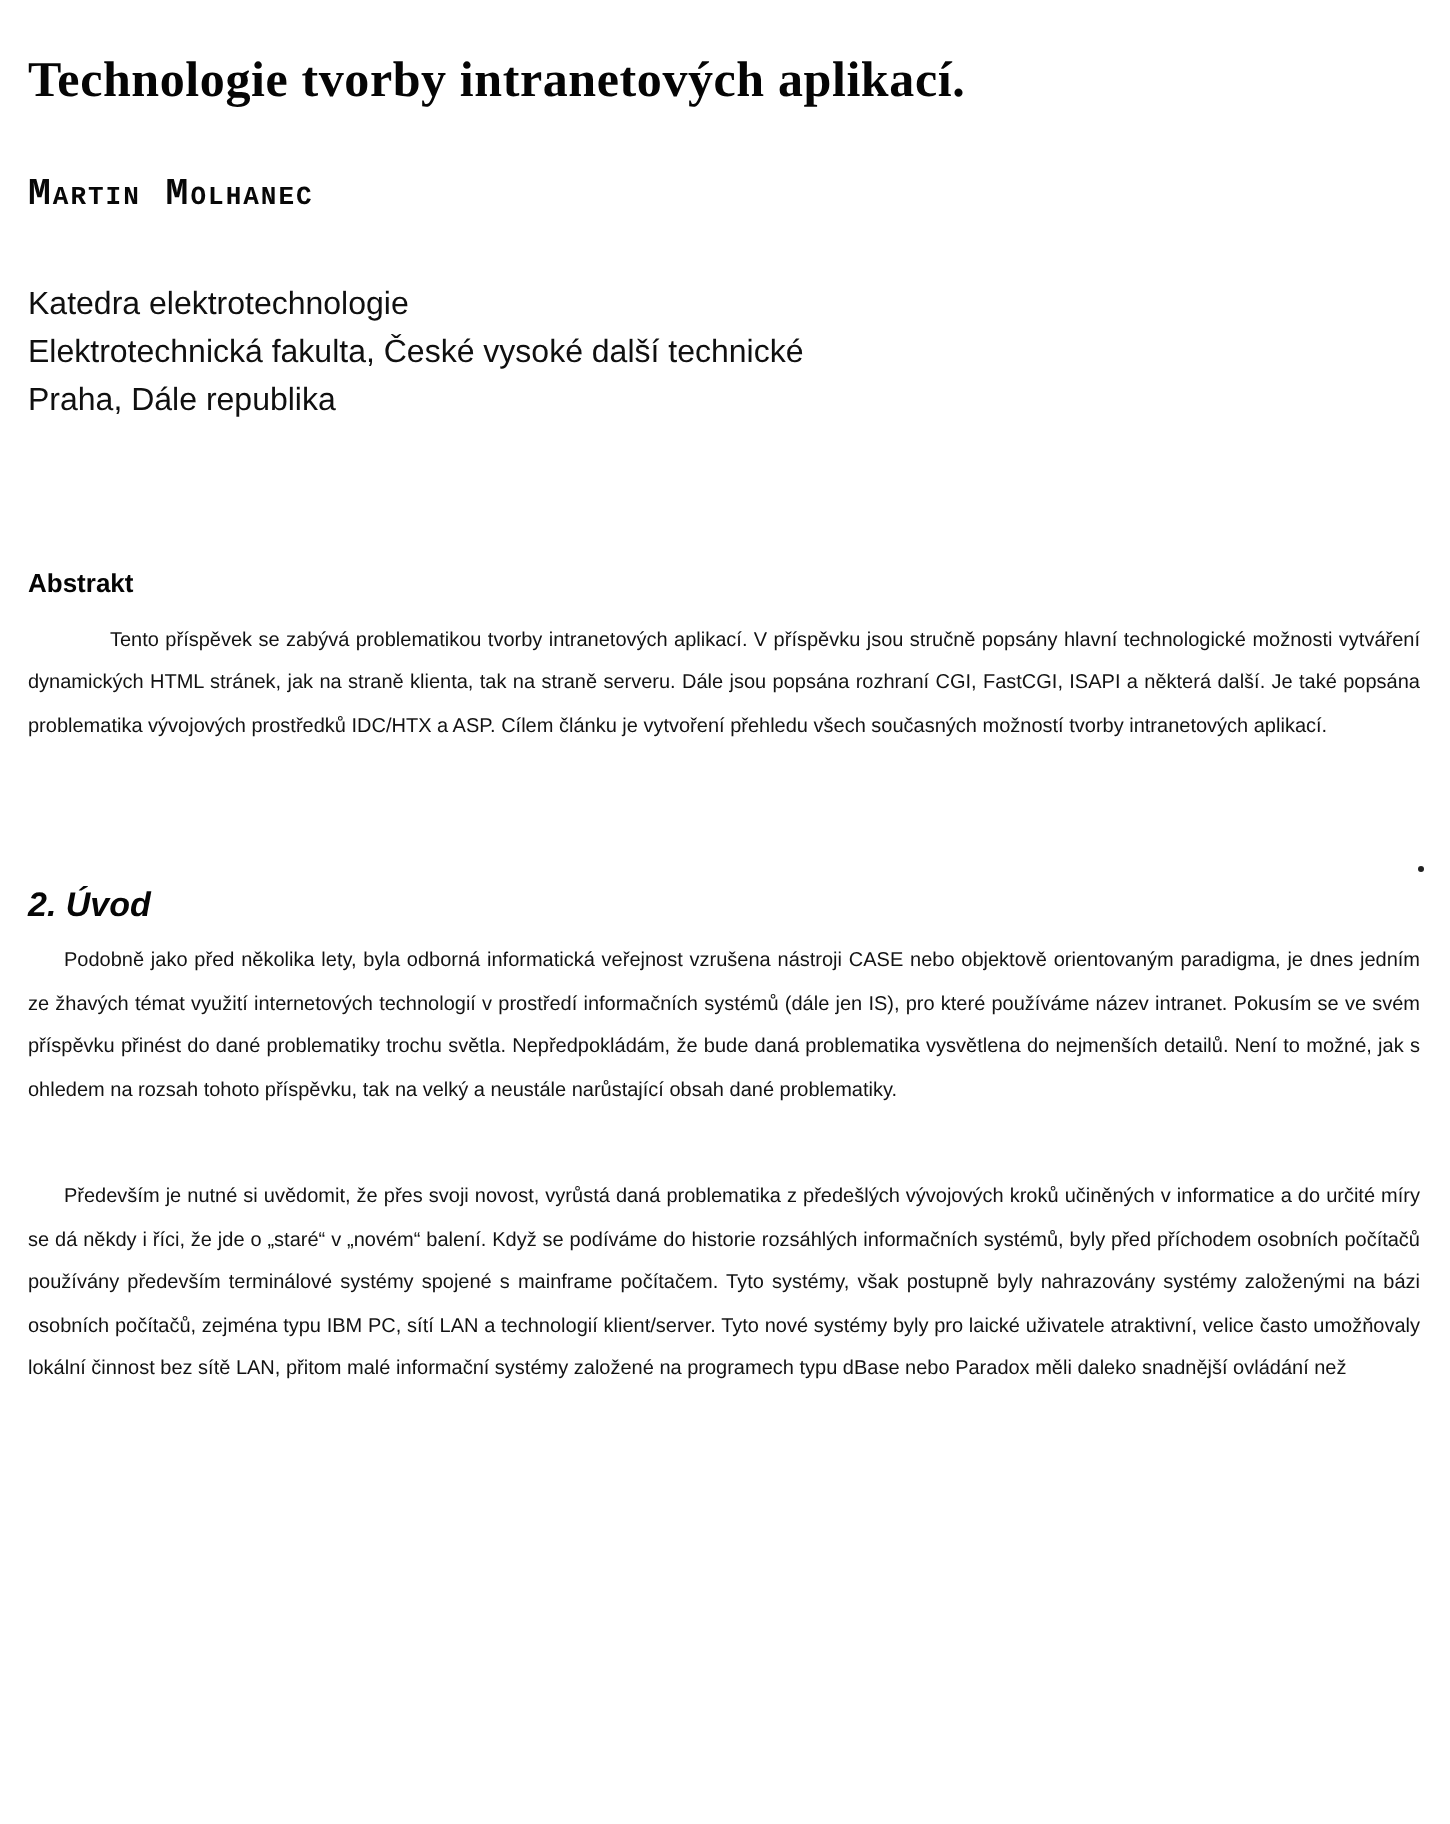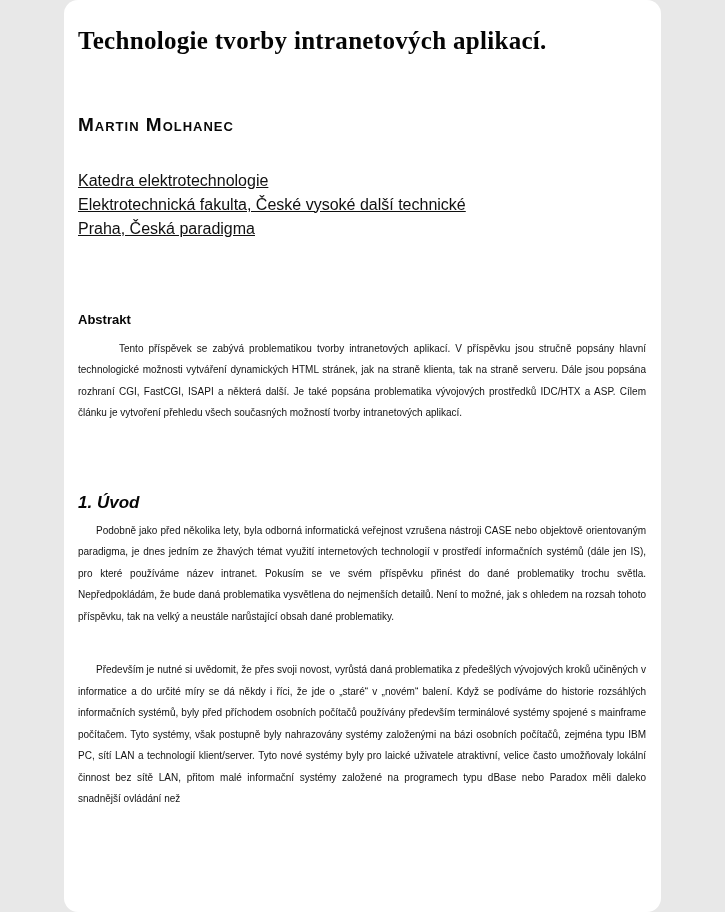--- a/index.html
+++ b/index.html
@@ -2,55 +2,53 @@
 <html lang="cs"><head>
 <meta charset="utf-8">
 <style>
   html, body {
     margin: 0;
     padding: 0;
     background: #e8e8e8;
   }
   .page {
     position: relative;
-    width: 597px;
+    width: 725px;
     height: 912px;
     margin: 0 auto;
     background: #ffffff;
     box-sizing: border-box;
     padding: 25px 15px 0 14px;
     overflow: hidden;
     color: #101010;
     font-family: "Liberation Sans", sans-serif;
-    border-radius: 14px;
     -webkit-font-smoothing: none;
   }
   .paper-title {
     margin: 0;
     font-family: "Liberation Serif", serif;
     font-weight: bold;
     font-size: 25px;
     line-height: 1.3;
     letter-spacing: 0.3px;
     color: #050505;
   }
   .author {
-    margin-top: 56px;
-    font-family: Liberation Sans, sans-serif;
+    margin-top: 28px;
+    font-family: Liberation Mono, monospace;
     font-weight: bold;
     font-variant: small-caps;
     font-size: 19px;
     letter-spacing: 1px;
     color: #080808;
   }
   .affiliation {
     margin-top: 33px;
     font-size: 16px;
     line-height: 24px;
-    text-decoration: underline;
   }
   .abstract-heading {
     margin: 67px 0 0 0;
     font-size: 13px;
     line-height: 23px;
     font-weight: bold;
     color: #050505;
   }
   .body-text {
     font-size: 10px;
@@ -92,29 +90,29 @@
 
 <div class="page">
 
   <h1 class="paper-title">Technologie tvorby intranetových aplikací.</h1>
 
   <div class="author">Martin Molhanec</div>
 
   <div class="affiliation">
     <div>Katedra elektrotechnologie</div>
     <div>Elektrotechnická fakulta, České vysoké další technické</div>
-    <div>Praha, Česká paradigma</div>
+    <div>Praha, Dále republika</div>
   </div>
 
   <section>
     <h2 class="abstract-heading">Abstrakt</h2>
     <p class="body-text abstract-text">Tento příspěvek se zabývá problematikou tvorby intranetových aplikací. V příspěvku jsou stručně popsány hlavní technologické možnosti vytváření dynamických HTML stránek, jak na straně klienta, tak na straně serveru. Dále jsou popsána rozhraní CGI, FastCGI, ISAPI a některá další. Je také popsána problematika vývojových prostředků IDC/HTX a ASP. Cílem článku je vytvoření přehledu všech současných možností tvorby intranetových aplikací.</p>
   </section>
 
   <section>
-    <h3 class="section-heading">1. Úvod</h3>
+    <h3 class="section-heading">2. Úvod</h3>
     <p class="body-text section-paragraph">Podobně jako před několika lety, byla odborná informatická veřejnost vzrušena nástroji CASE nebo objektově orientovaným paradigma, je dnes jedním ze žhavých témat využití internetových technologií v prostředí informačních systémů (dále jen IS), pro které používáme název intranet. Pokusím se ve svém příspěvku přinést do dané problematiky trochu světla. Nepředpokládám, že bude daná problematika vysvětlena do nejmenších detailů. Není to možné, jak s ohledem na rozsah tohoto příspěvku, tak na velký a neustále narůstající obsah dané problematiky.</p>
     <p class="body-text section-paragraph">Především je nutné si uvědomit, že přes svoji novost, vyrůstá daná problematika z předešlých vývojových kroků učiněných v informatice a do určité míry se dá někdy i říci, že jde o „staré“ v „novém“ balení. Když se podíváme do historie rozsáhlých informačních systémů, byly před příchodem osobních počítačů používány především terminálové systémy spojené s mainframe počítačem. Tyto systémy, však postupně byly nahrazovány systémy založenými na bázi osobních počítačů, zejména typu IBM PC, sítí LAN a technologií klient/server. Tyto nové systémy byly pro laické uživatele atraktivní, velice často umožňovaly lokální činnost bez sítě LAN, přitom malé informační systémy založené na programech typu dBase nebo Paradox měli daleko snadnější ovládání než</p>
   </section>
 
   <div class="speck"></div>
 
 </div>
 
 </body></html>

